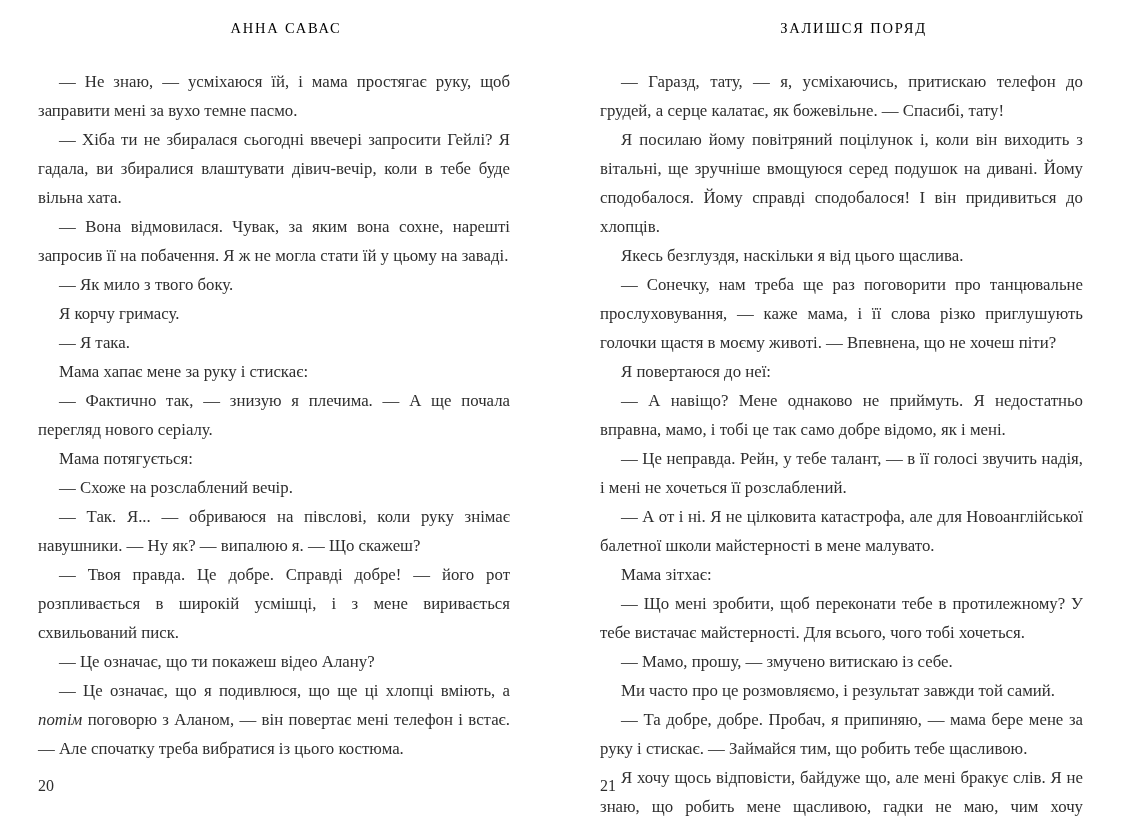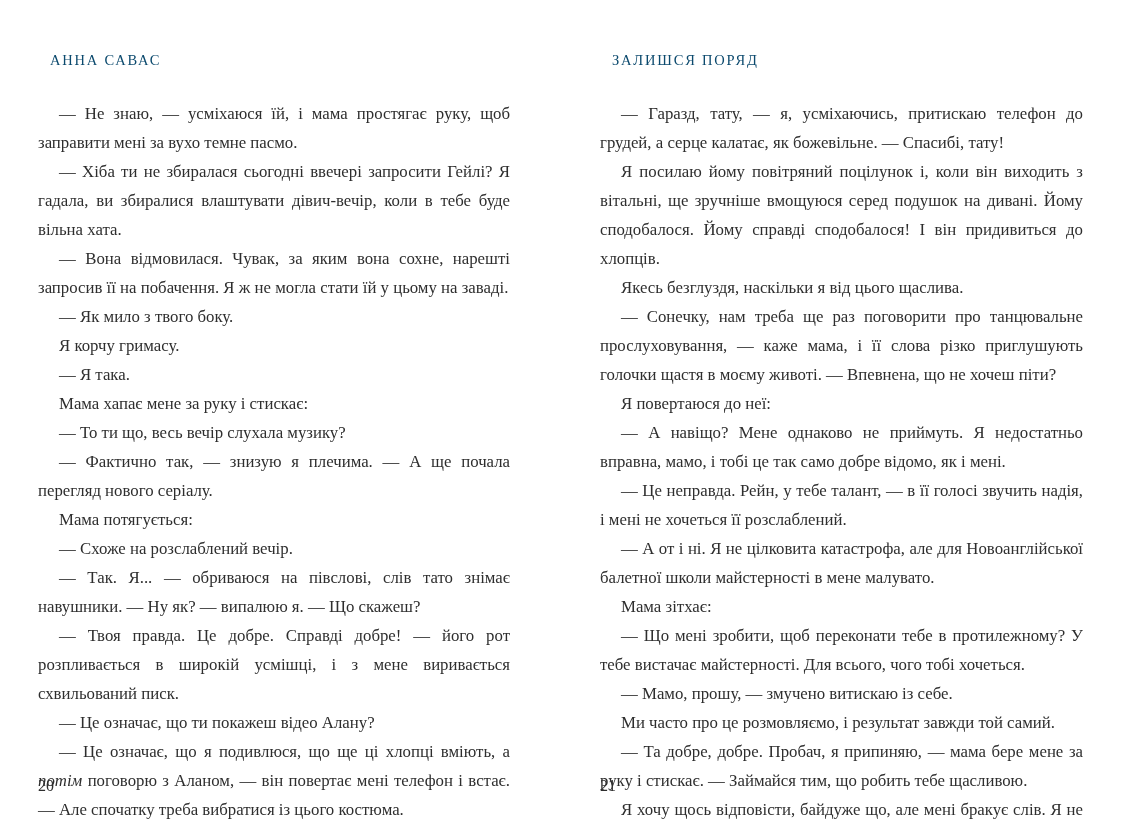--- a/index.html
+++ b/index.html
@@ -5,22 +5,22 @@
   html,body{margin:0;padding:0}
   body{
     width:1142px;height:827px;position:relative;overflow:hidden;
     background:#ffffff;color:#2e2e2e;
     font-family:"Liberation Serif","DejaVu Serif",serif;
   }
   .page{position:absolute;top:0;height:827px}
   .page-left{left:38px;width:472px}
   .page-right{left:600px;width:483px}
   .running-head{
-    margin-top:52px;text-align:left;
-    font-size:14.5px;letter-spacing:1.8px;color:#0c4a6e;
+    margin-top:20px;text-align:center;
+    font-size:14.5px;letter-spacing:1.8px;color:#000000;
     transform:translateX(12px);
     white-space:nowrap;
   }
   .page-body{
     margin-top:30px;
     text-align:justify;
     font-size:16.8px;line-height:29px;
   }
   .page-body p{margin:0;padding:0;text-indent:21px}
   .page-body i{font-style:italic}
@@ -35,25 +35,24 @@
 <div class="page page-left">
   <div class="running-head">АННА САВАС</div>
   <div class="page-body">
       <p><span>— Не знаю, — усміхаюся їй, і мама простягає руку, щоб заправити мені за вухо темне пасмо.</span></p>
       <p><span>— Хіба ти не збиралася сьогодні ввечері запросити Гейлі? Я гадала, ви збиралися влаштувати дівич-вечір, коли в тебе буде вільна хата.</span></p>
       <p><span>— Вона відмовилася. Чувак, за яким вона сохне, нарешті запросив її на побачення. Я ж не могла стати їй у цьому на заваді.</span></p>
       <p><span>— Як мило з твого боку.</span></p>
       <p><span>Я корчу гримасу.</span></p>
       <p><span>— Я така.</span></p>
       <p><span>Мама хапає мене за руку і стискає:</span></p>
-      <p><span>— То ти що, весь вечір слухала музику?</span></p>
       <p><span>— Фактично так, — знизую я плечима. — А ще почала перегляд нового серіалу.</span></p>
       <p><span>Мама потягується:</span></p>
       <p><span>— Схоже на розслаблений вечір.</span></p>
-      <p><span>— Так. Я... — обриваюся на півслові, слів тато знімає навушники. — Ну як? — випалюю я. — Що скажеш?</span></p>
+      <p><span>— Так. Я... — обриваюся на півслові, коли руку знімає навушники. — Ну як? — випалюю я. — Що скажеш?</span></p>
       <p><span>— Твоя правда. Це добре. Справді добре! — його рот розпливається в широкій усмішці, і з мене виривається схвильований писк.</span></p>
       <p><span>— Це означає, що ти покажеш відео Алану?</span></p>
       <p><span>— Це означає, що я подивлюся, що ще ці хлопці вміють, а </span><i>потім</i><span> поговорю з Аланом, — він повертає мені телефон і встає. — Але спочатку треба вибратися із цього костюма.</span></p>
     </div>
   <div class="page-number">20</div>
 </div>
 
 <div class="page page-right">
   <div class="running-head">ЗАЛИШСЯ ПОРЯД</div>
   <div class="page-body">

